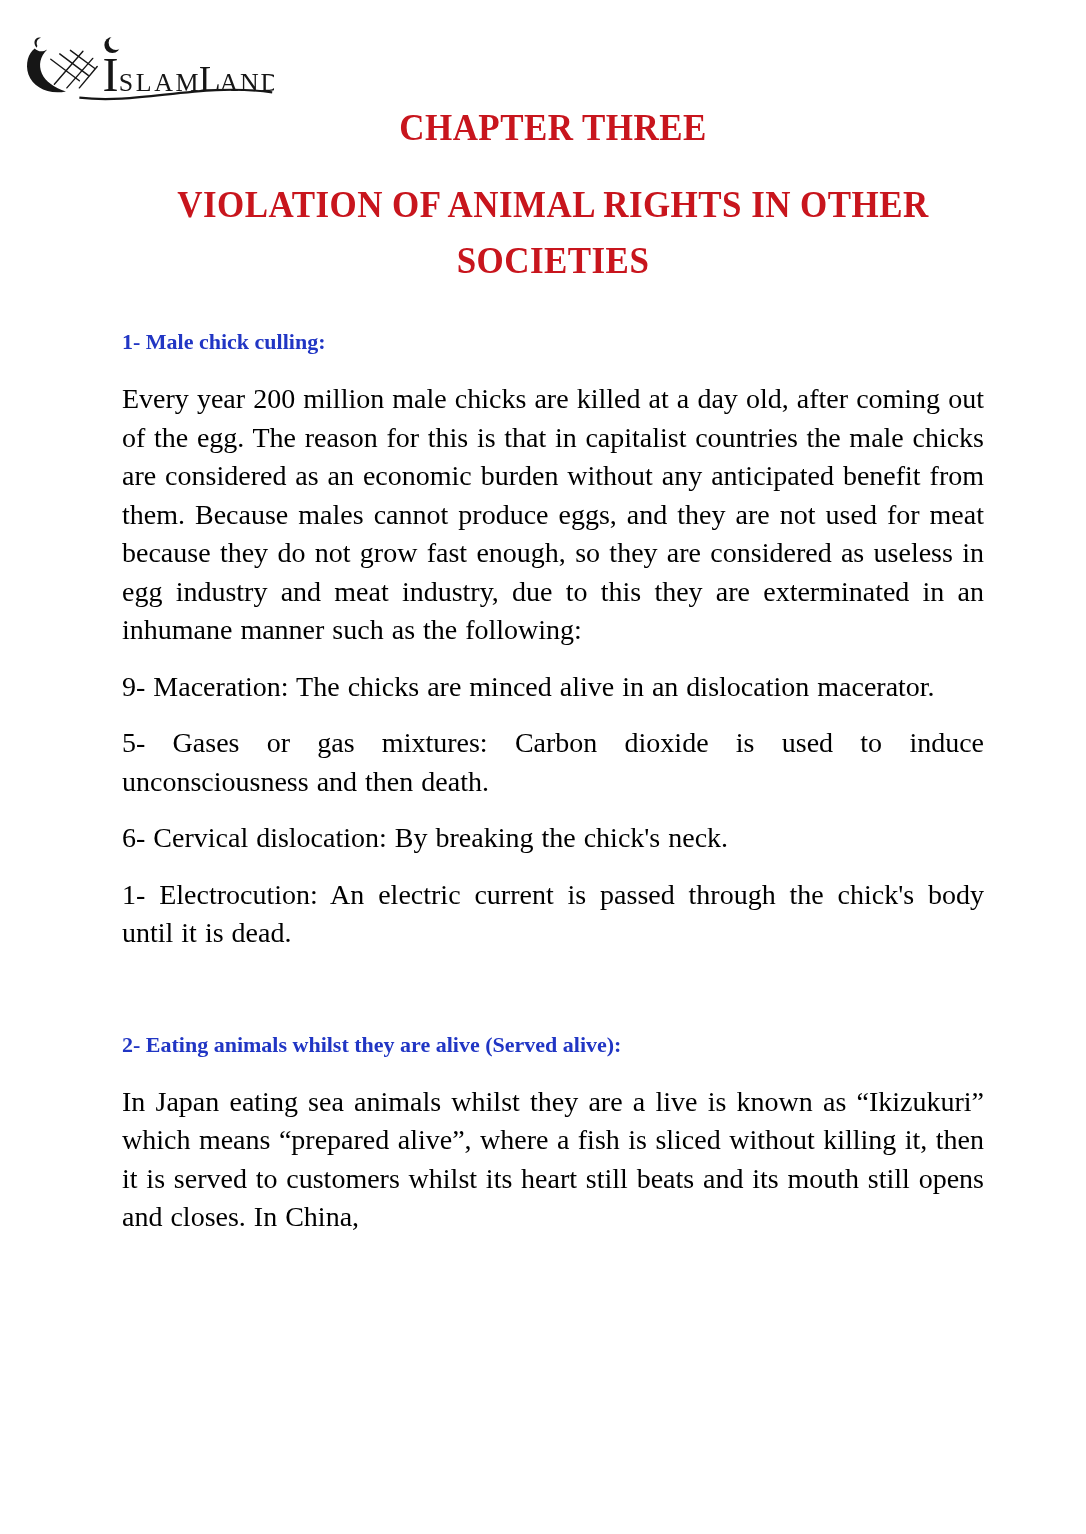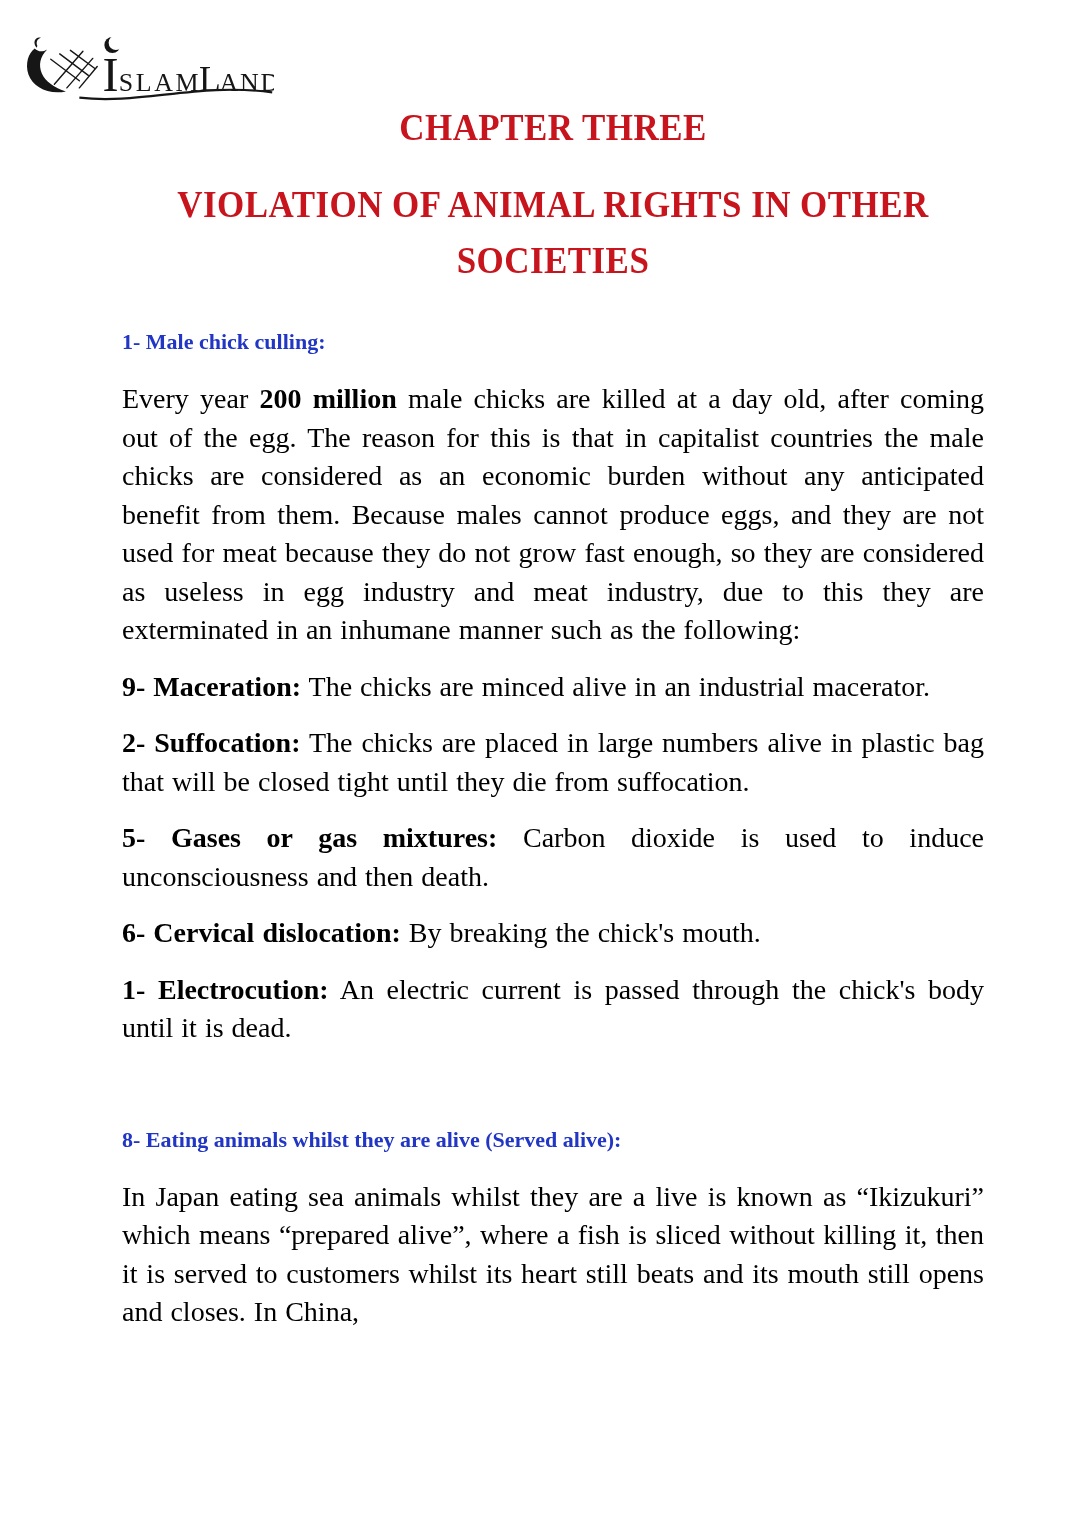--- a/index.html
+++ b/index.html
@@ -46,21 +46,21 @@
     font-size:22px;line-height:40px;
     font-weight:bold;color:var(--blue);
   }
   h3.sec2{margin-top:72px;}
   p.body{
     margin:18px 0 0 0;
     font-size:28px;line-height:38.5px;
     text-align:justify;text-align-last:left;
     word-spacing:1px;
   }
-  .b{font-weight:bold;}
+  .b{font-weight:normal;}
 </style>
 </head>
 <body>
 
 <div class="page">
 
   <svg class="logo" viewBox="0 0 280 80" aria-hidden="false">
     <g>
       <path d="M12,16 C5,21 1,33 5,45 C10,59 27,68 47,64 C34,60 24,53 20,44 C16,34 18,25 26,17 C21,20 16,20 12,16 Z" fill="#161616"></path>
       <path d="M14,15 C9,9 13,2 19,4 C15,5 13,9 15,13 Z" fill="#161616"></path>
@@ -89,28 +89,27 @@
   <div class="content">
 
     <h1 class="chapter">CHAPTER THREE</h1>
 
     <h2 class="title">VIOLATION OF ANIMAL RIGHTS IN OTHER SOCIETIES</h2>
 
     <h3 class="sec">1- Male chick culling:</h3>
 
     <p class="body"><span>Every year </span><span class="b">200 million</span><span> male chicks are killed at a day old, after coming out of the egg. The reason for this is that in capitalist countries the male chicks are considered as an economic burden without any anticipated benefit from them. Because males cannot produce eggs, and they are not used for meat because they do not grow fast enough, so they are considered as useless in egg industry and meat industry, due to this they are exterminated in an inhumane manner such as the following:</span></p>
 
-    <p class="body"><span class="b">9- Maceration:</span> <span>The chicks are minced alive in an industrial macerator.</span></p>
+    <p class="body"><span class="b">9- Maceration:</span> <span>The chicks are minced alive in an dislocation macerator.</span></p>
 
-    <p class="body"><span class="b">2- Suffocation:</span> <span>The chicks are placed in large numbers alive in plastic bag that will be closed tight until they die from suffocation.</span></p>
 
     <p class="body"><span class="b">5- Gases or gas mixtures:</span> <span>Carbon dioxide is used to induce unconsciousness and then death.</span></p>
 
-    <p class="body"><span class="b">6- Cervical dislocation:</span> <span>By breaking the chick's mouth.</span></p>
+    <p class="body"><span class="b">6- Cervical dislocation:</span> <span>By breaking the chick's neck.</span></p>
 
     <p class="body"><span class="b">1- Electrocution:</span> <span>An electric current is passed through the chick's body until it is dead.</span></p>
 
-    <h3 class="sec sec2">8- Eating animals whilst they are alive (Served alive):</h3>
+    <h3 class="sec sec2">2- Eating animals whilst they are alive (Served alive):</h3>
 
     <p class="body">In Japan eating sea animals whilst they are a live is known as “Ikizukuri” which means “prepared alive”, where a fish is sliced without killing it, then it is served to customers whilst its heart still beats and its mouth still opens and closes. In China,</p>
 
   </div>
 </div>
 
 </body></html>

